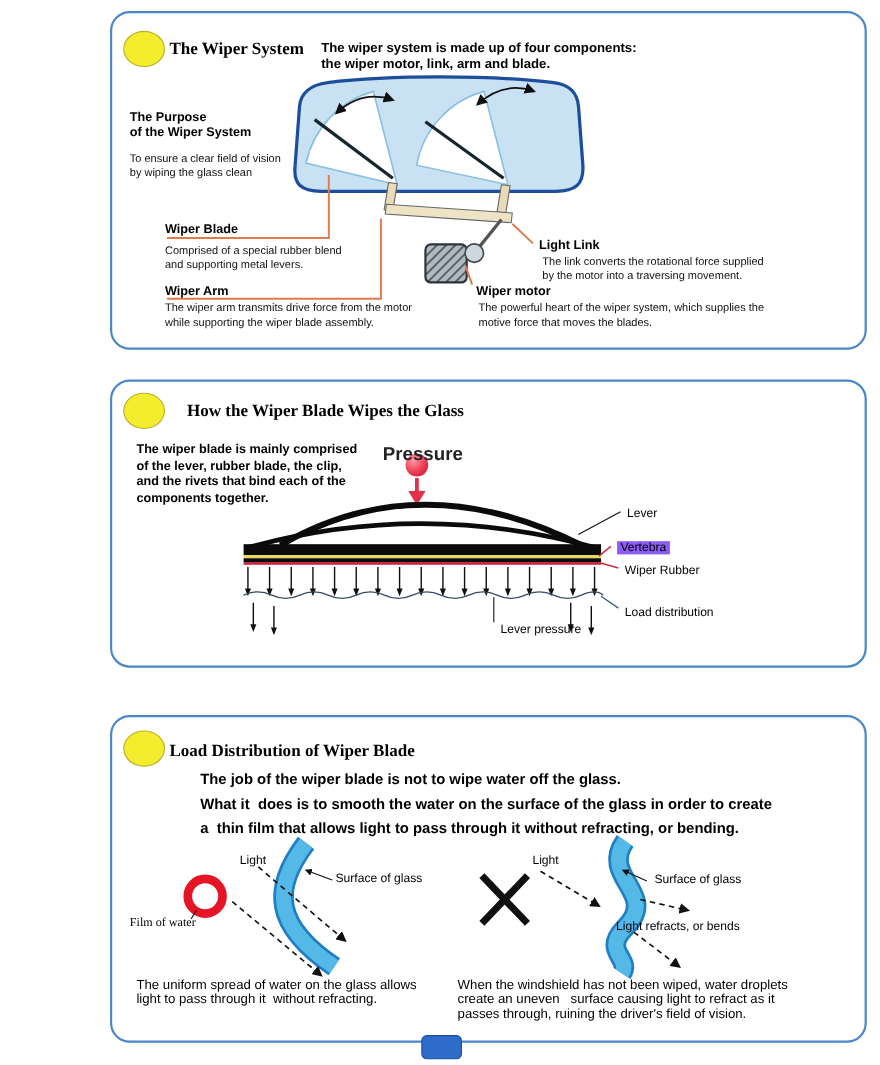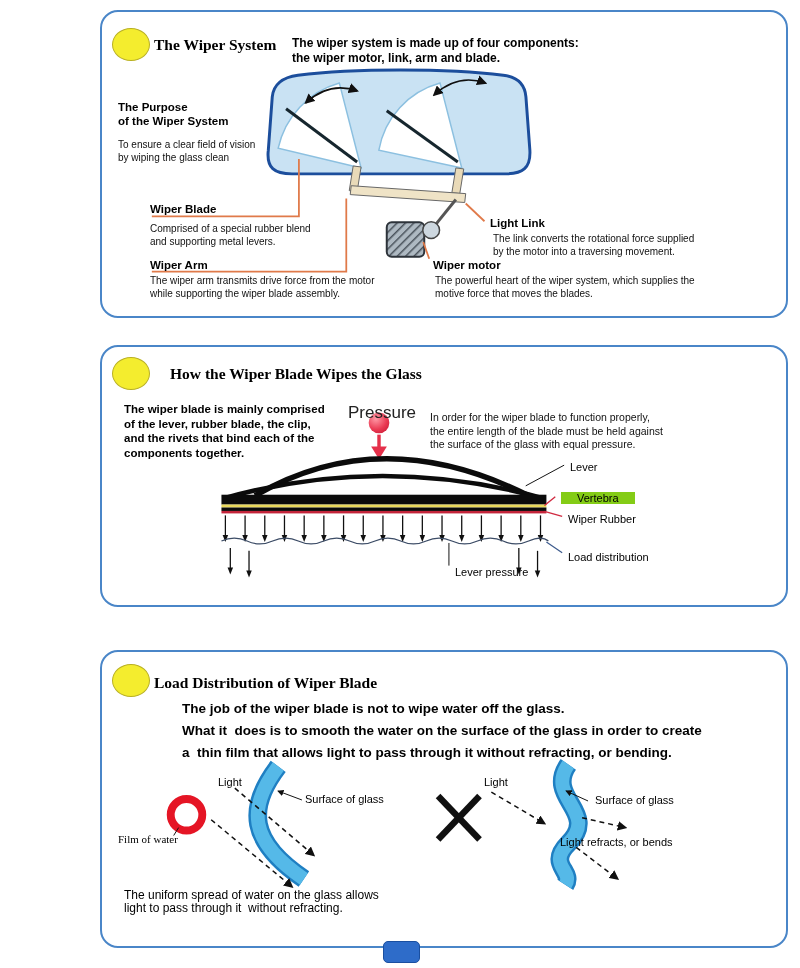--- a/index.html
+++ b/index.html
@@ -44,24 +44,24 @@
   .p1-link-l  { left:388px; top:205px; }
   .p1-link-d  { left:391px; top:221px; }
   .p1-arm-l   { left:48px;  top:247px; }
   .p1-arm-d   { left:48px;  top:263px; }
   .p1-motor-l { left:331px; top:247px; }
   .p1-motor-d { left:333px; top:263px; }
 
   
   .p2-title    { left:68px;  top:18px; }
   .p2-left     { left:22px;  top:55px; }
-  .p2-pressure { left:246px; top:56px; font-weight:400; font-size:17px; color:#222; white-space:nowrap; }
+  .p2-pressure { left:246px; top:56px; font-weight:700; font-size:17px; color:#222; white-space:nowrap; }
   .p2-right    { left:328px; top:64px; }
   .p2-lever    { left:468px; top:114px; }
-  .p2-vertebra { left:459px; top:145px; background:#84cc16; padding:0 16px; }
+  .p2-vertebra { left:459px; top:145px; background:#8b5cf6; padding:0 3px; }
   .p2-rubber   { left:466px; top:166px; }
   .p2-load     { left:466px; top:204px; }
   .p2-lpress   { left:353px; top:219px; }
 
   
   .p3-title    { left:52px;  top:22px; }
   .p3-body     { left:48px;  top:46px; }
   .p3l-light   { left:116px; top:124px; }
   .p3l-surface { left:203px; top:141px; }
   .p3l-film    { left:16px;  top:181px;font-family:Liberation Serif, serif; }
@@ -219,25 +219,20 @@
 
     <div class="abs lines b11t p2-left">
       <span>The wiper blade is mainly comprised</span>
       <span>of the lever, rubber blade, the clip,</span>
       <span>and the rivets that bind each of the</span>
       <span>components together.</span>
     </div>
 
     <div class="abs p2-pressure">Pressure</div>
 
-    <div class="abs lines r105 p2-right">
-      <span>In order for the wiper blade to function properly,</span>
-      <span>the entire length of the blade must be held against</span>
-      <span>the surface of the glass with equal pressure.</span>
-    </div>
 
     <div class="abs r11 p2-lever">Lever</div>
     <div class="abs r11 p2-vertebra">Vertebra</div>
     <div class="abs r11 p2-rubber">Wiper Rubber</div>
     <div class="abs r11 p2-load">Load distribution</div>
     <div class="abs r11 p2-lpress">Lever pressure</div>
   </section>
 
   <section class="panel" id="panel3">
     <svg class="dia" viewBox="0 0 688 298" xmlns="http://www.w3.org/2000/svg">
@@ -278,16 +273,21 @@
     <div class="abs r11 p3l-surface">Surface of glass</div>
     <div class="abs r11 p3l-film">Film of water</div>
     <div class="abs lines b10 p3l-caption">
       <span>The uniform spread of water on the glass allows</span>
       <span>light to pass through it  without refracting.</span>
     </div>
 
     <div class="abs r11 p3r-light">Light</div>
     <div class="abs r11 p3r-surface">Surface of glass</div>
     <div class="abs r11 p3r-refract">Light refracts, or bends</div>
+    <div class="abs lines b10 p3r-caption">
+      <span>When the windshield has not been wiped, water droplets</span>
+      <span>create an uneven   surface causing light to refract as it</span>
+      <span>passes through, ruining the driver's field of vision.</span>
+    </div>
   </section>
 
   <div class="footer-mark"></div>
 </div>
 
 </body></html>

